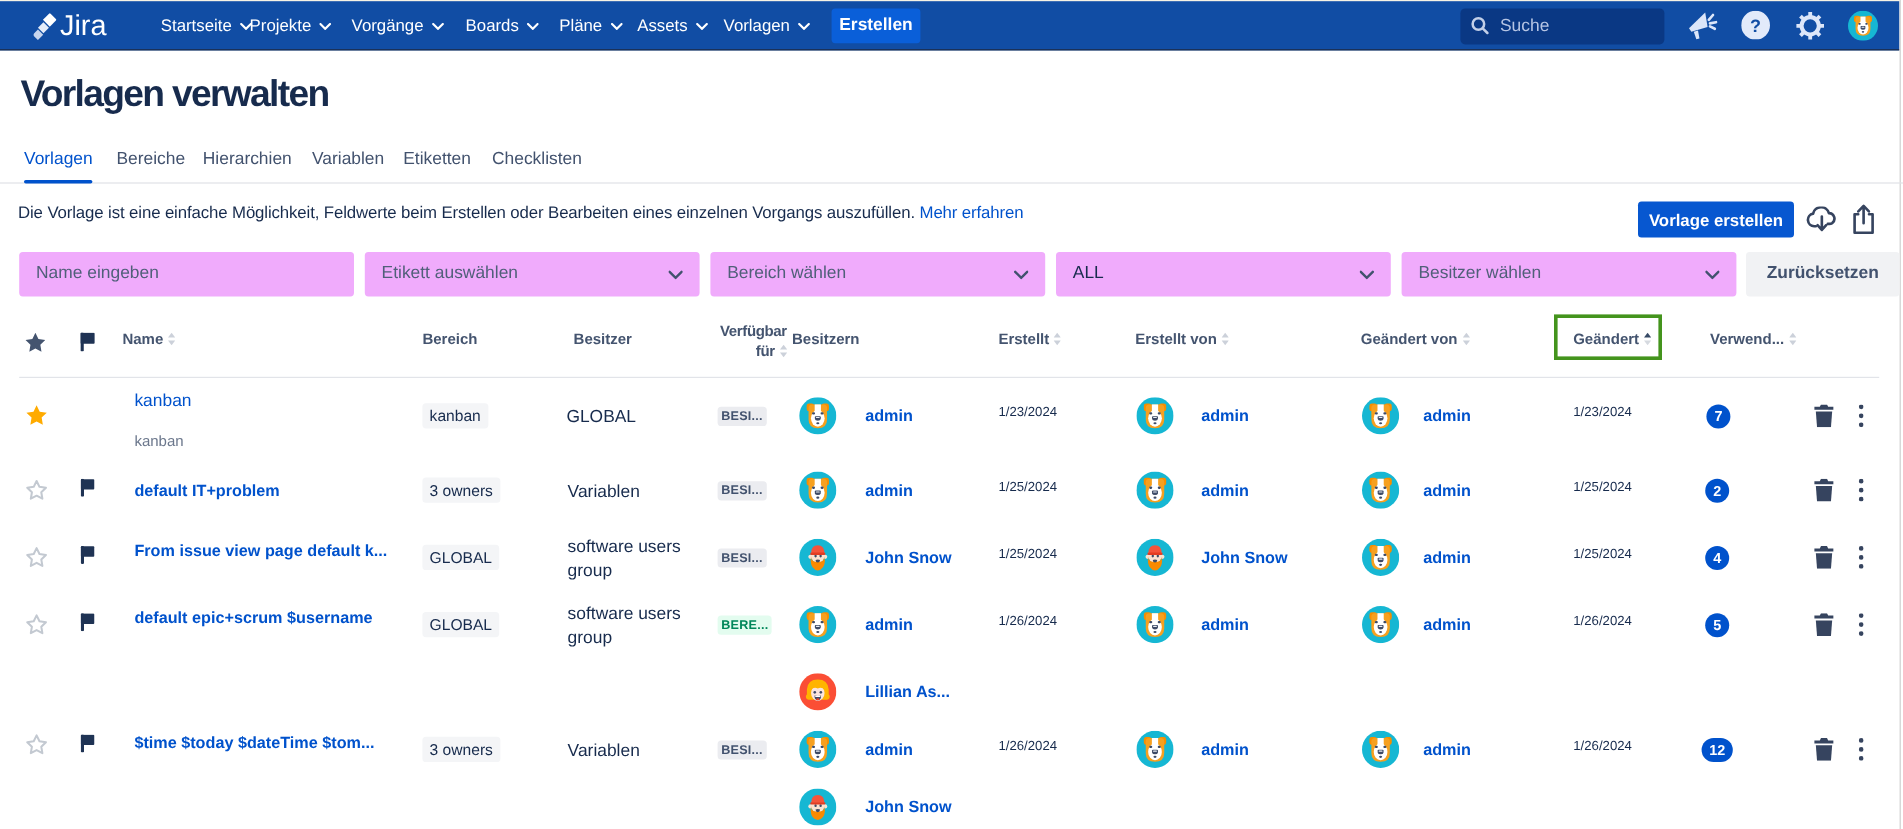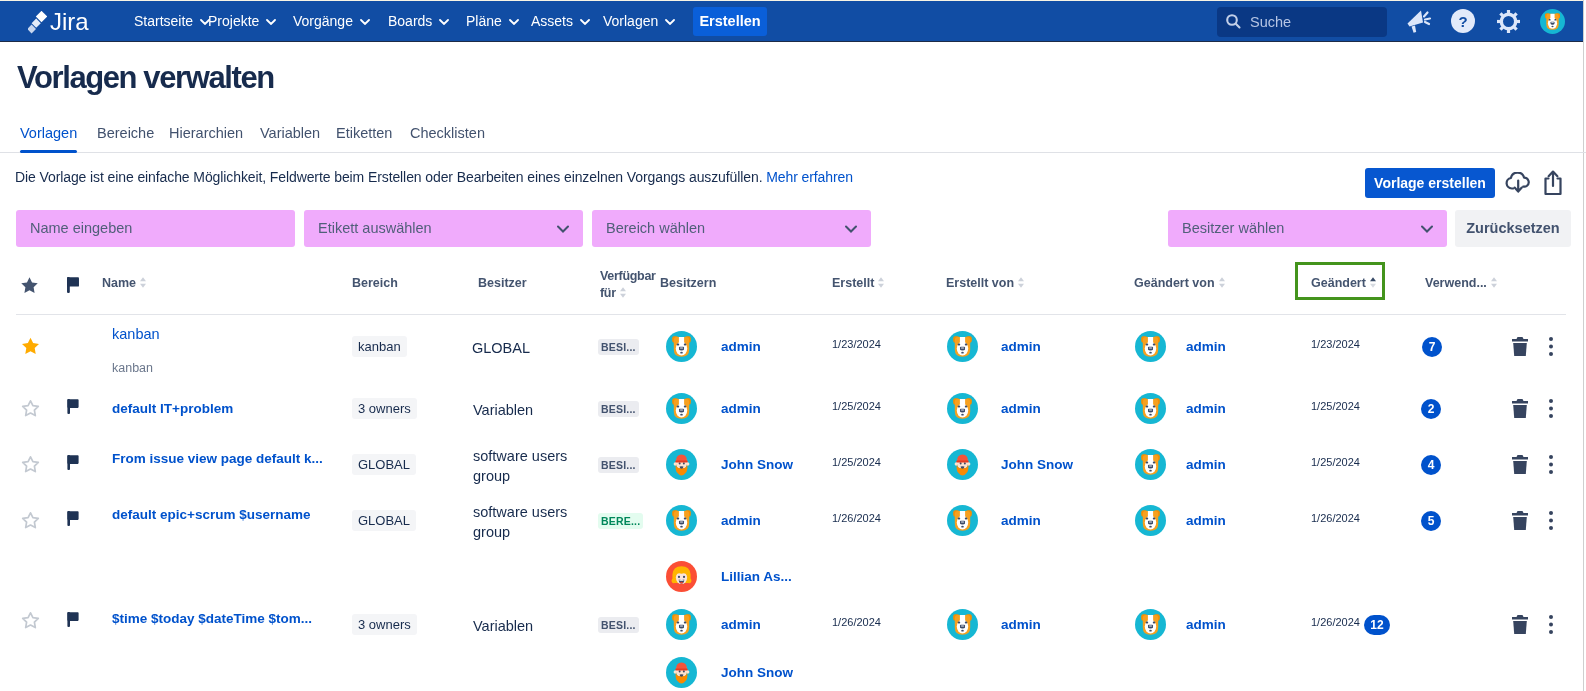--- a/index.html
+++ b/index.html
@@ -30,21 +30,21 @@
 
 #desc { position:absolute; left:15px; top:169px; font-size:14px; letter-spacing:-0.1px; color:#172b4d; }
 #desc a { color:#0052cc; text-decoration:none; }
 
 
 #btn-vorlage { position:absolute; left:1365px; top:168px; width:130px; height:30px; background:#0757d0; border-radius:3px; color:#fff; font-size:14px; font-weight:bold; text-align:center; line-height:30px; }
 
 
 .filter { position:absolute; top:210px; width:279px; height:37px; background:#f0abfc; border-radius:3px; font-size:14.5px; color:#505f79; line-height:37px; padding-left:14px; }
 .filter .fchev { position:absolute; right:14px; top:15px; }
-#btn-reset { position:absolute; left:1455px; top:210px; width:116px; height:37px; background:#f1f2f4; border-radius:3px; color:#42526e; font-size:14.5px; font-weight:bold; text-align:center; line-height:37px; }
+#btn-reset { position:absolute; left:1455px; top:210px; width:128px; height:37px; background:#f1f2f4; border-radius:3px; color:#42526e; font-size:14.5px; font-weight:bold; text-align:center; line-height:37px; }
 
 
 .th { position:absolute; font-size:12.5px; font-weight:bold; color:#44546f; line-height:17px; }
 #hdrline { position:absolute; left:16px; top:314px; width:1550px; height:1px; background:#e2e4e9; }
 #greenbox { position:absolute; left:1295px; top:262px; width:90px; height:38px; border:3px solid #44941d; }
 
 
 .link { color:#0052cc; font-weight:bold; font-size:13.5px; text-decoration:none; white-space:nowrap; }
 .chip { position:absolute; background:#f4f5f7; border-radius:3px; font-size:13px; color:#172b4d; padding:3px 6px; white-space:nowrap; }
 .vchip { position:absolute; background:#ebecf0; border-radius:3px; font-size:10.5px; font-weight:bold; color:#42526e; padding:2px 3px; letter-spacing:0.2px; }
@@ -159,38 +159,41 @@
     <path d="M11 17 V3 M6.6 7.2 L11 2.6 L15.4 7.2" stroke="#36445f" stroke-width="2.2" fill="none" stroke-linecap="round" stroke-linejoin="round"></path>
   </svg>
 
   <div class="filter" style="left:16px;">Name eingeben</div>
   <div class="filter" style="left:304px;">Etikett auswählen<svg class="fchev abs" width="12" height="8" viewBox="0 0 12 8">
         <path d="M1 1.5 L6 6.5 L11 1.5" stroke="#42526e" stroke-width="2" fill="none" stroke-linecap="round"></path>
       </svg></div>
   <div class="filter" style="left:592px;">Bereich wählen<svg class="fchev abs" width="12" height="8" viewBox="0 0 12 8">
         <path d="M1 1.5 L6 6.5 L11 1.5" stroke="#42526e" stroke-width="2" fill="none" stroke-linecap="round"></path>
       </svg></div>
+  <div class="filter" style="left:880px; color:#172b4d;">ALL<svg class="fchev abs" width="12" height="8" viewBox="0 0 12 8">
+        <path d="M1 1.5 L6 6.5 L11 1.5" stroke="#42526e" stroke-width="2" fill="none" stroke-linecap="round"></path>
+      </svg></div>
   <div class="filter" style="left:1168px;">Besitzer wählen<svg class="fchev abs" width="12" height="8" viewBox="0 0 12 8">
         <path d="M1 1.5 L6 6.5 L11 1.5" stroke="#42526e" stroke-width="2" fill="none" stroke-linecap="round"></path>
       </svg></div>
   <div id="btn-reset">Zurücksetzen</div>
 
   <svg class="abs" style="left:20px; top:276px;" width="19" height="19" viewBox="0 0 24 24">
       <path fill="#44546f" d="M12 1.7 l3.2 6.6 7.2 1 -5.2 5 1.2 7.2 -6.4 -3.4 -6.4 3.4 1.2 -7.2 -5.2 -5 7.2 -1 Z"></path>
     </svg>
   <svg class="abs" style="left:67px; top:277px;" width="12" height="16" viewBox="0 0 11.2 15">
       <use href="#ic-flag"></use>
     </svg>
   <div class="th" style="left:102px; top:275px;">Name<svg class="sorticon" viewBox="0 0 7 12">
         <path d="M3.5 0 L7 4.5 H0 Z" fill="#ccd1da"></path>
         <path d="M3.5 12 L0 7.5 H7 Z" fill="#ccd1da"></path>
       </svg></div>
   <div class="th" style="left:352px; top:275px;">Bereich</div>
   <div class="th" style="left:478px; top:275px;">Besitzer</div>
-  <div class="th" style="left:600px; top:268px; letter-spacing:-0.3px;">Verfügbar<br>für<svg class="sorticon" viewBox="0 0 7 12">
+  <div class="th" style="left:600px; top:268px; letter-spacing:-0.3px;text-align:right;">Verfügbar<br>für<svg class="sorticon" viewBox="0 0 7 12">
         <path d="M3.5 0 L7 4.5 H0 Z" fill="#ccd1da"></path>
         <path d="M3.5 12 L0 7.5 H7 Z" fill="#ccd1da"></path>
       </svg></div>
   <div class="th" style="left:660px; top:275px;">Besitzern</div>
   <div class="th" style="left:832px; top:275px;">Erstellt<svg class="sorticon" viewBox="0 0 7 12">
         <path d="M3.5 0 L7 4.5 H0 Z" fill="#ccd1da"></path>
         <path d="M3.5 12 L0 7.5 H7 Z" fill="#ccd1da"></path>
       </svg></div>
   <div class="th" style="left:946px; top:275px;">Erstellt von<svg class="sorticon" viewBox="0 0 7 12">
         <path d="M3.5 0 L7 4.5 H0 Z" fill="#ccd1da"></path>
@@ -429,21 +432,21 @@
   <div class="dcell" style="left:832px; top:616px;">1/26/2024</div>
   <svg class="avatar" style="left:947px; top:609px;" viewBox="0 0 31 31">
       <use href="#av-dog"></use>
     </svg>
   <a class="link" style="position:absolute; left:1001px; top:617px;">admin</a>
   <svg class="avatar" style="left:1135px; top:609px;" viewBox="0 0 31 31">
       <use href="#av-dog"></use>
     </svg>
   <a class="link" style="position:absolute; left:1186px; top:617px;">admin</a>
   <div class="dcell" style="left:1311px; top:616px;">1/26/2024</div>
-  <div class="badge" style="left:1364px; top:615px; min-width:26px;">12</div>
+  <div class="badge" style="left:1418px; top:615px; min-width:26px;">12</div>
   <svg class="abs" style="left:1511px; top:615px;" width="17" height="19" viewBox="0 0 17 19">
       <use href="#ic-trash"></use>
     </svg>
   <svg class="abs" style="left:1549px; top:615px;" width="4" height="19" viewBox="0 0 4 19">
       <use href="#ic-kebab"></use>
     </svg>
 
   <svg class="avatar" style="left:666px; top:657px;" viewBox="0 0 31 31">
       <use href="#av-john"></use>
     </svg>

